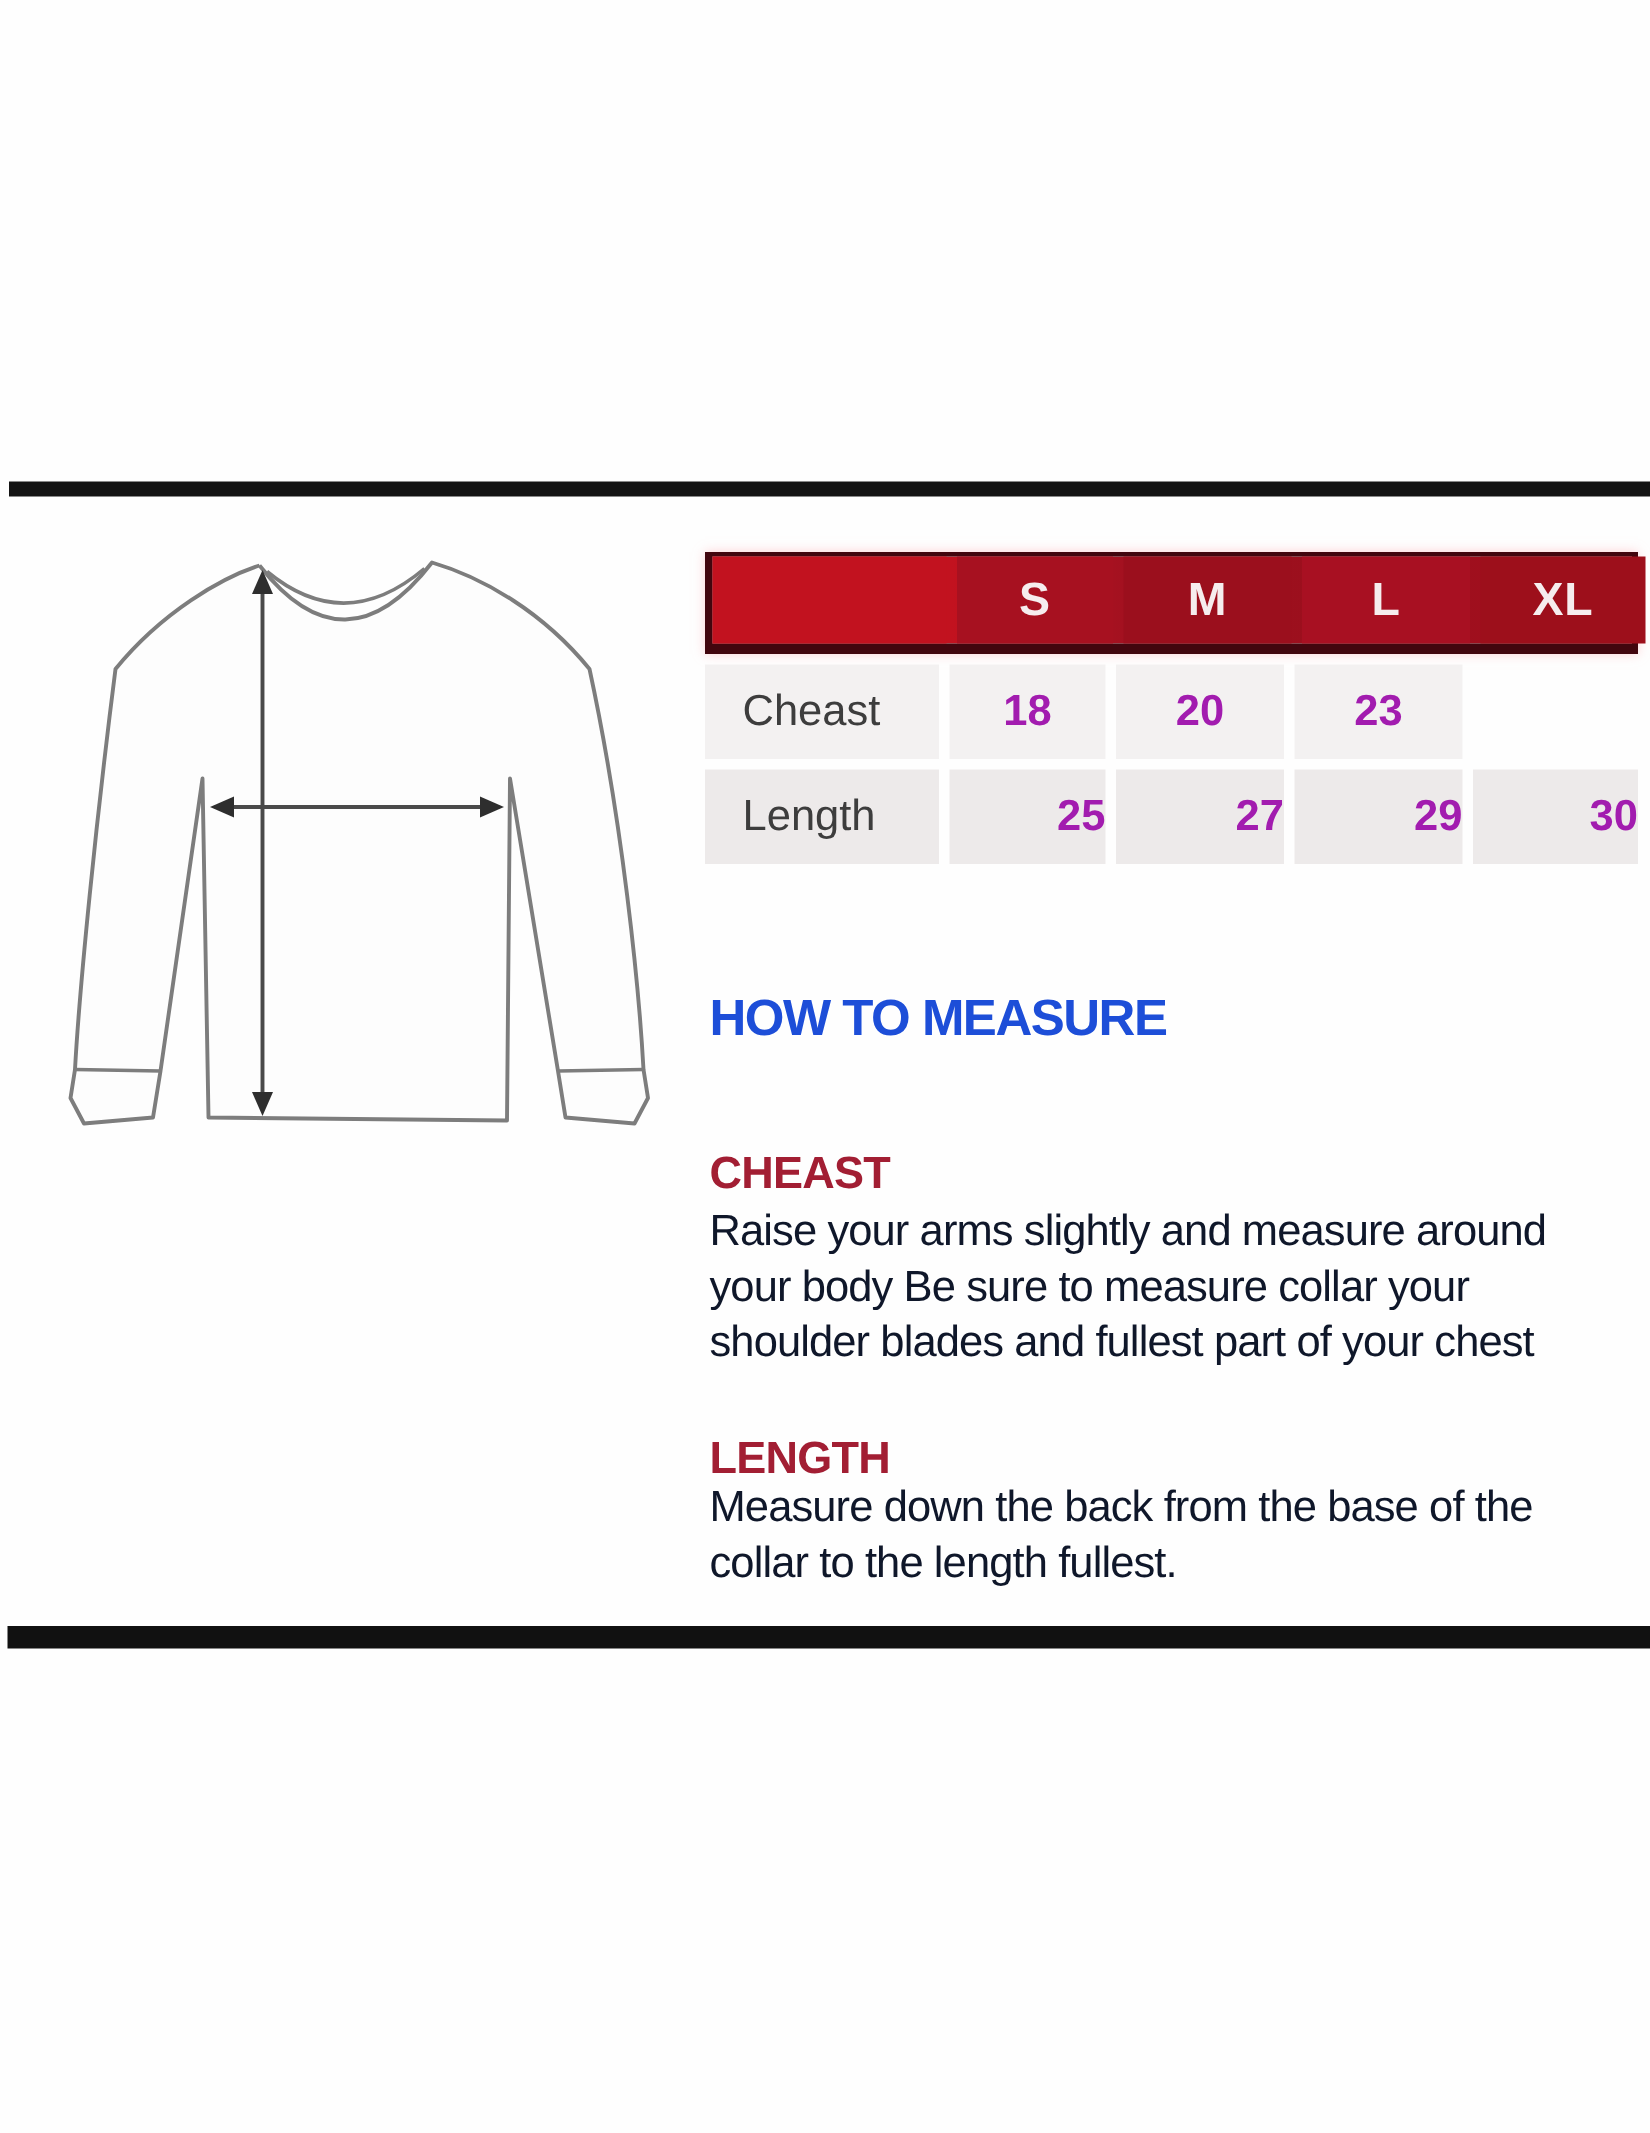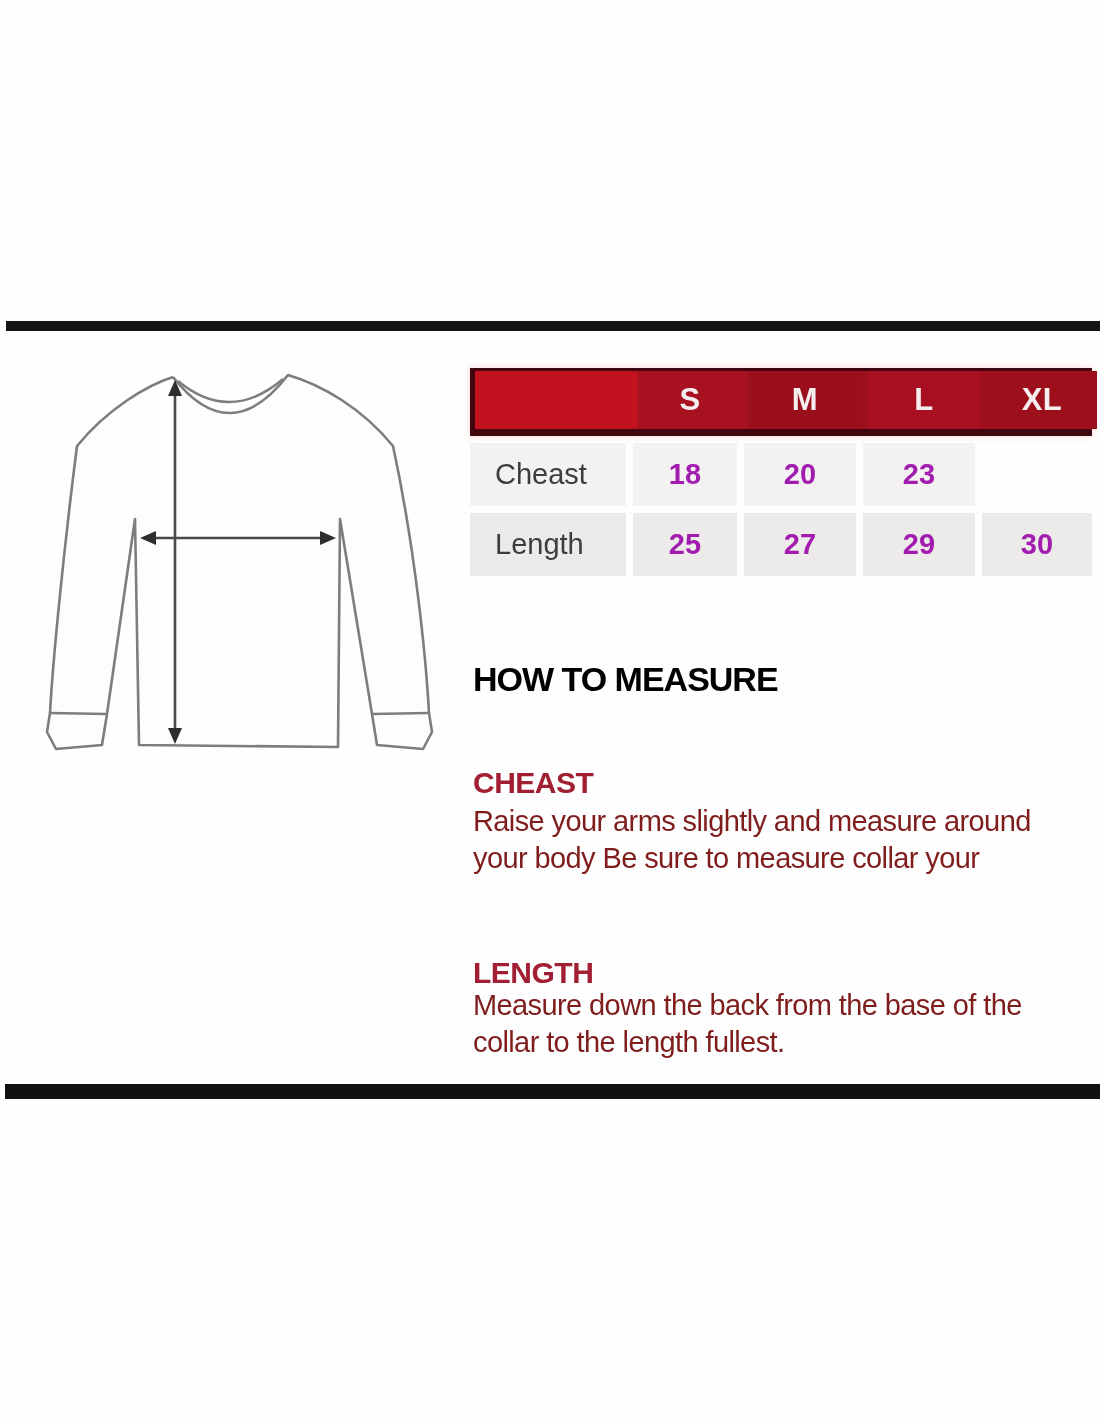--- a/index.html
+++ b/index.html
@@ -39,42 +39,42 @@
   .th.c0 { background: #c2121f; }
   .th.c1 { background: #a71120; }
   .th.c2 { background: #9b0f1d; }
   .th.c3 { background: #a81022; }
   .th.c4 { background: #9d0f1b; }
   .tbody-row { margin-top: 7px; height: 63px; }
   .td {
     font-size: 29px; color: #a21caf; line-height: 63px; text-align: center;
   }
   .row-a .td { background: #f3f1f1; }
-  .row-b .td { background: #edeaea; }
+  .row-b .td { background: #edeaea; text-align: right; }
   .td.label { text-align: left; padding-left: 25px; color: #3d3d3d; font-weight: normal; }
   .td.num { font-weight: bold; }
 
   
   .htm-title {
     position: absolute; left: 473px; top: 660px;
-    font-size: 34px; font-weight: 800; color: #000000; letter-spacing: -1px;
+    font-size: 34px; font-weight: 800; color: #1d4ed8; letter-spacing: -1px;
     white-space: nowrap;
   }
   .sec-heading {
     position: absolute; left: 473px;
     font-size: 30px; font-weight: 800; color: #a21e33; letter-spacing: -0.5px;
     white-space: nowrap;
   }
   .sec-heading.chest  { top: 766px; }
   .sec-heading.length { top: 956px; }
   .instructions { position: absolute; left: 473px; width: 625px; }
   .instructions.chest  { top: 803px; }
   .instructions.length { top: 987px; }
   .ins-line {
-    font-size: 29px; line-height: 37px; color: #7f1d1d;
+    font-size: 29px; line-height: 37px; color: #0f172a;
     letter-spacing: -0.6px; white-space: nowrap;
   }
 </style>
 </head>
 <body>
 
 <div class="canvas">
 
   <div class="bar top"></div>
 
@@ -136,20 +136,21 @@
       <div class="td num">30</div>
     </div>
   </div>
 
   <div class="htm-title">HOW TO MEASURE</div>
 
   <div class="sec-heading chest">CHEAST</div>
   <div class="instructions chest">
     <div class="ins-line">Raise your arms slightly and measure around</div>
     <div class="ins-line">your body Be sure to measure collar your</div>
+    <div class="ins-line">shoulder blades and fullest part of your chest</div>
   </div>
 
   <div class="sec-heading length">LENGTH</div>
   <div class="instructions length">
     <div class="ins-line">Measure down the back from the base of the</div>
     <div class="ins-line">collar to the length fullest.</div>
   </div>
 
   <div class="bar bottom"></div>
 

